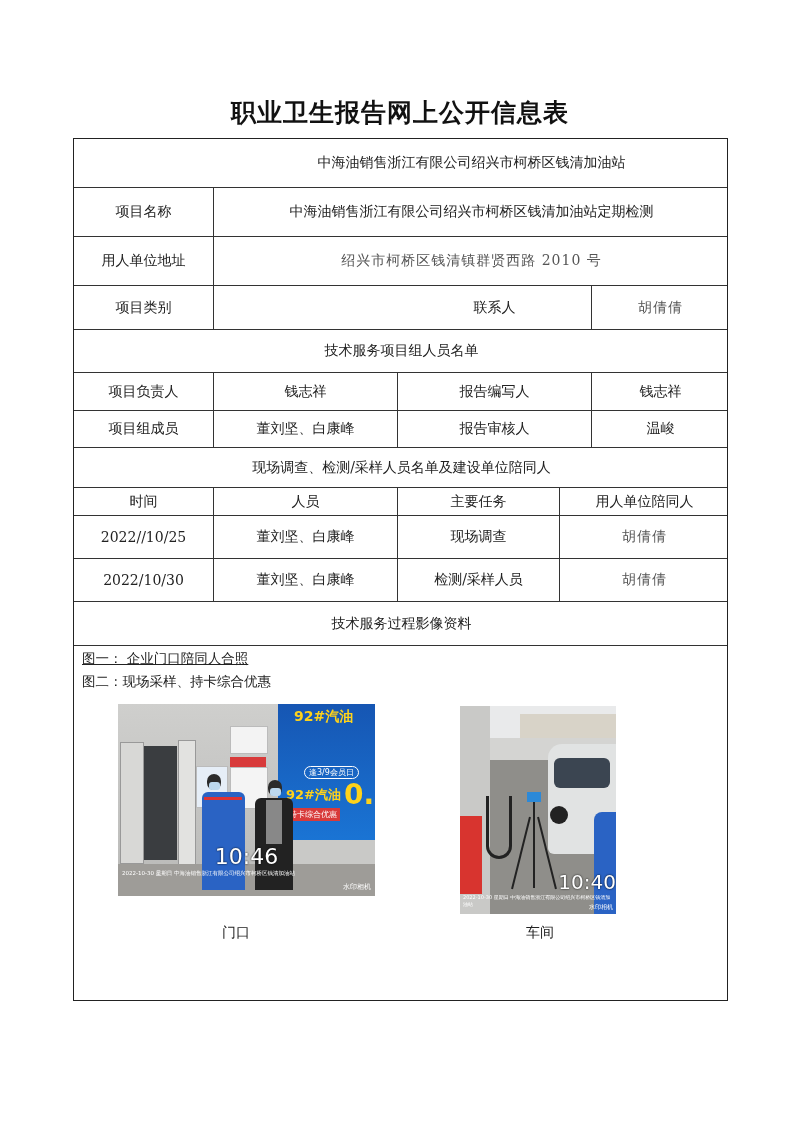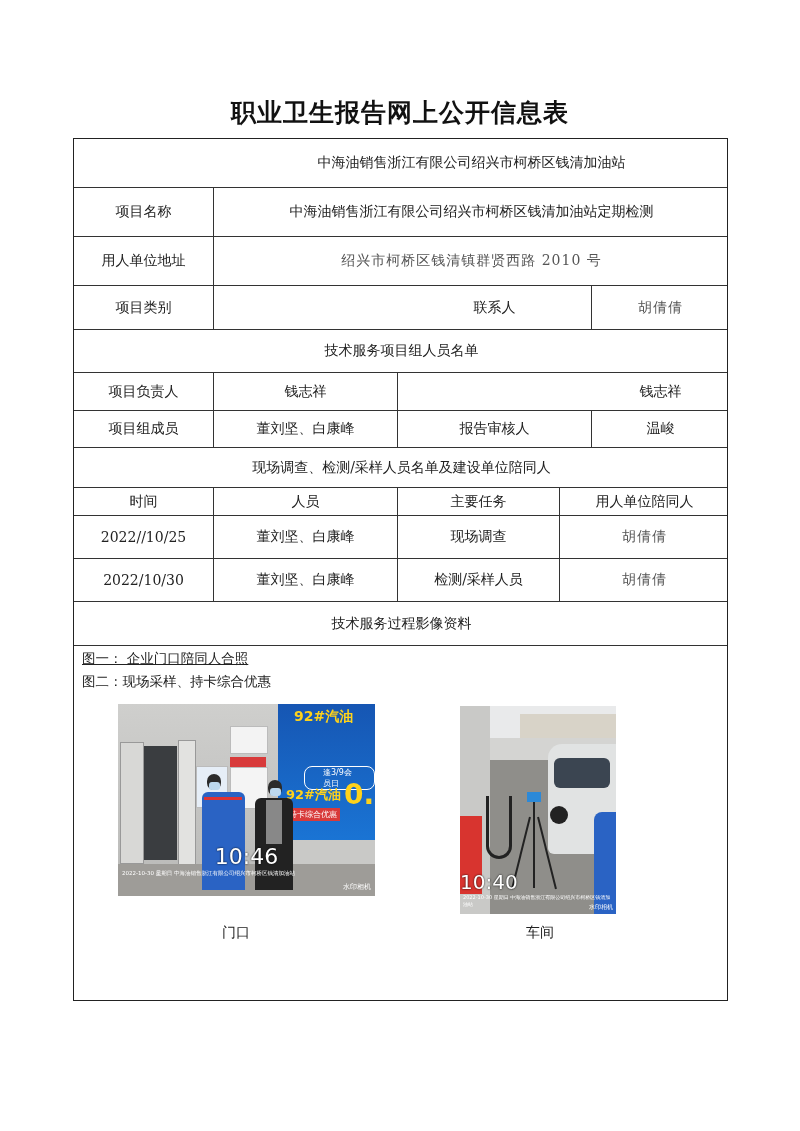--- a/index.html
+++ b/index.html
@@ -46,20 +46,21 @@
     <div class="cell last grey" style="left:518px;width:137px;">胡倩倩</div>
   </div>
 
   <div class="row" style="top:191px;height:43px;">
     <div class="cell last" style="left:0;width:655px;">技术服务项目组人员名单</div>
   </div>
 
   <div class="row" style="top:234px;height:38px;">
     <div class="cell" style="left:0;width:140px;">项目负责人</div>
     <div class="cell" style="left:140px;width:184px;">钱志祥</div>
+    <div class="cell" style="left:324px;width:194px;">报告编写人</div>
     <div class="cell last" style="left:518px;width:137px;">钱志祥</div>
   </div>
 
   <div class="row" style="top:272px;height:37px;">
     <div class="cell" style="left:0;width:140px;">项目组成员</div>
     <div class="cell" style="left:140px;width:184px;">董刘坚、白康峰</div>
     <div class="cell" style="left:324px;width:194px;">报告审核人</div>
     <div class="cell last" style="left:518px;width:137px;">温峻</div>
   </div>
 
@@ -104,21 +105,21 @@
       <div style="position:absolute;left:26px;top:42px;width:33px;height:114px;background:#3a3d40;"></div>
       <div style="position:absolute;left:60px;top:36px;width:16px;height:140px;background:#e2e2e0;border:1px solid #999;"></div>
 
       <div style="position:absolute;left:112px;top:22px;width:36px;height:26px;background:#f3f3f3;border:1px solid #bbb;"></div>
       <div style="position:absolute;left:112px;top:53px;width:36px;height:10px;background:#d83a3a;"></div>
       <div style="position:absolute;left:112px;top:63px;width:36px;height:40px;background:#f4f4f4;border:1px solid #bbb;"></div>
       <div style="position:absolute;left:78px;top:62px;width:30px;height:40px;background:#e6eef7;border:1px solid #bbb;"></div>
 
       <div style="position:absolute;left:160px;top:0;width:97px;height:136px;background:linear-gradient(#1656b3,#1a74d4);"></div>
       <div style="position:absolute;left:176px;top:4px;font-size:14px;font-weight:bold;color:#ffd21a;font-family:'DejaVu Sans',sans-serif;">92#汽油</div>
-      <div style="position:absolute;left:186px;top:62px;font-size:8px;color:#fff;border:1px solid #fff;border-radius:8px;padding:0 18px;font-family:'DejaVu Sans',sans-serif;">逢3/9会员日</div>
+      <div style="position:absolute;left:186px;top:62px;font-size:8px;color:#fff;border:1px solid #fff;border-radius:8px;padding:0 4px;font-family:'DejaVu Sans',sans-serif;">逢3/9会员日</div>
       <div style="position:absolute;left:168px;top:82px;font-size:13px;font-weight:bold;color:#ffd21a;font-family:'DejaVu Sans',sans-serif;">92#汽油</div>
       <div style="position:absolute;left:226px;top:74px;font-size:28px;font-weight:bold;color:#ffd21a;font-family:'DejaVu Sans',sans-serif;">0.6</div>
       <div style="position:absolute;left:168px;top:104px;font-size:8px;color:#fff;background:#d83a3a;padding:1px 3px;font-family:'DejaVu Sans',sans-serif;">持卡综合优惠</div>
 
       <div style="position:absolute;left:0;top:160px;width:257px;height:32px;background:#9e9c98;"></div>
 
       <div style="position:absolute;left:89px;top:70px;width:14px;height:16px;border-radius:7px;background:#2b2b2b;"></div>
       <div style="position:absolute;left:91px;top:78px;width:11px;height:8px;background:#bcd8ee;border-radius:3px;"></div>
       <div style="position:absolute;left:84px;top:88px;width:43px;height:98px;background:#2a63c4;border-radius:6px 6px 0 0;"></div>
       <div style="position:absolute;left:86px;top:93px;width:38px;height:3px;background:#d33;"></div>
@@ -148,21 +149,21 @@
       <div style="position:absolute;left:94px;top:52px;width:56px;height:30px;background:#3b4551;border-radius:6px;"></div>
       <div style="position:absolute;left:90px;top:100px;width:18px;height:18px;border-radius:9px;background:#222;"></div>
 
       <div style="position:absolute;left:67px;top:86px;width:14px;height:10px;background:#2c89d8;"></div>
       <div style="position:absolute;left:73px;top:96px;width:2px;height:86px;background:#222;"></div>
       <div style="position:absolute;left:60px;top:110px;width:2px;height:74px;background:#222;transform:rotate(14deg);"></div>
       <div style="position:absolute;left:86px;top:110px;width:2px;height:74px;background:#222;transform:rotate(-14deg);"></div>
 
       <div style="position:absolute;left:134px;top:106px;width:22px;height:102px;background:#2a63c4;border-radius:8px 0 0 0;"></div>
 
-      <div style="position:absolute;left:0;top:164px;width:156px;text-align:left;font-size:20px;color:#fff;font-family:'DejaVu Sans',sans-serif;text-shadow:0 0 2px #000;">10:40</div>
+      <div style="position:absolute;left:0;top:164px;width:156px;text-align:right;font-size:20px;color:#fff;font-family:'DejaVu Sans',sans-serif;text-shadow:0 0 2px #000;">10:40</div>
       <div style="position:absolute;left:3px;top:188px;width:150px;font-size:5px;line-height:7px;color:#fff;font-family:'DejaVu Sans',sans-serif;">2022-10-30 星期日 中海油销售浙江有限公司绍兴市柯桥区钱清加油站</div>
       <div style="position:absolute;right:3px;bottom:2px;font-size:6px;color:#fff;font-family:'DejaVu Sans',sans-serif;">水印相机</div>
     </div>
 
     <div class="caption" style="left:148px;top:278px;">门口</div>
     <div class="caption" style="left:452px;top:278px;">车间</div>
   </div>
 </div>
 
 </body></html>

